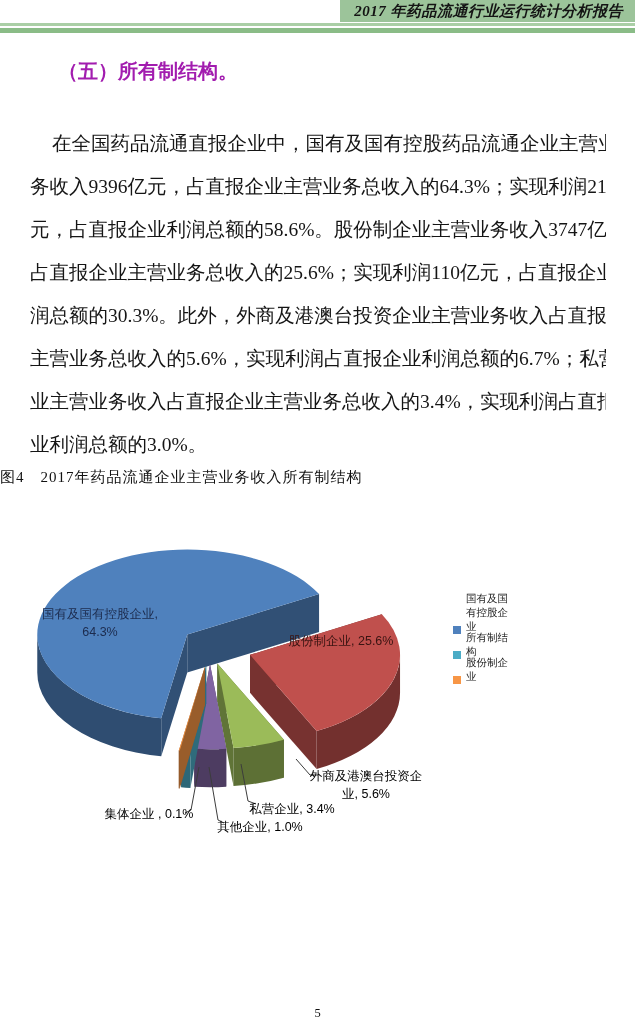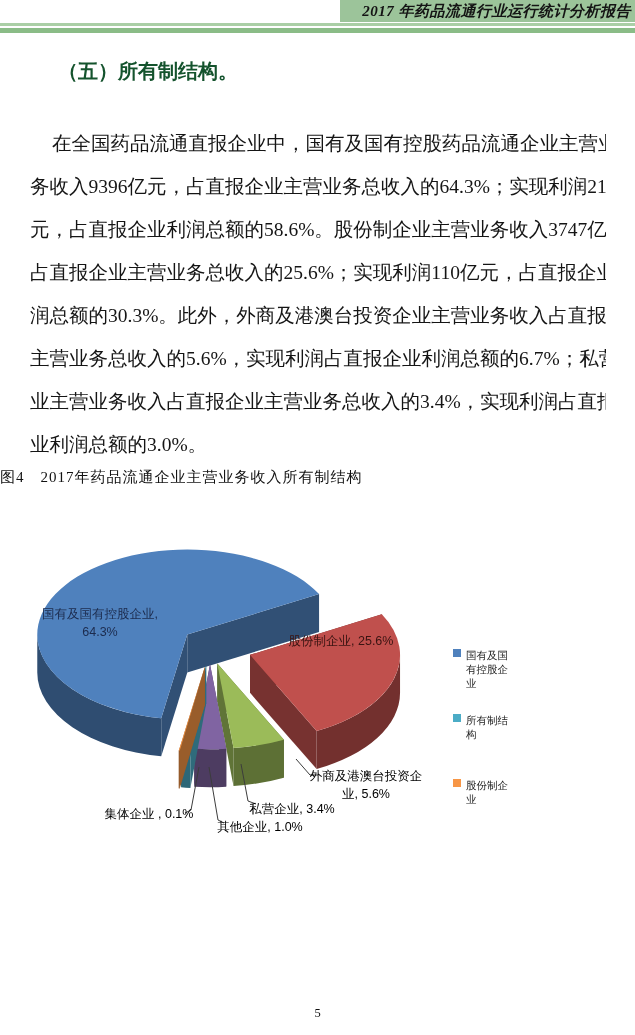--- a/index.html
+++ b/index.html
@@ -5,34 +5,34 @@
   html,body{margin:0;padding:0;background:#e8e8e8;}
   .page{
     position:relative;width:635px;height:1035px;background:#ffffff;
     margin:0 auto;overflow:hidden;
     font-family:"Liberation Serif","DejaVu Serif",serif;color:#1a1a1a;
   }
   
   .banner{
     position:absolute;top:0;left:340px;right:0;height:22px;
     background:#9cc49a;display:flex;align-items:center;justify-content:flex-end;
-    padding-right:4px;box-sizing:border-box;
+    padding-right:12px;box-sizing:border-box;
   }
   .banner .title{
     font-family:"Liberation Serif","DejaVu Serif",serif;
     font-weight:bold;font-style:italic;font-size:15px;color:#141414;
     letter-spacing:0.5px;white-space:nowrap;
   }
   .rule{position:absolute;left:0;right:0;}
   .rule.light{top:23px;height:3px;background:#aacfa6;}
   .rule.dark{top:28px;height:5px;background:#8abc87;}
   
   .heading{
     position:absolute;top:58px;left:30px;right:27px;
-    padding-left:28px;font-size:20px;font-weight:bold;color:#14532d;
+    padding-left:28px;font-size:20px;font-weight:bold;color:#a21caf;
   }
   
   .para{
     position:absolute;top:122px;left:30px;width:576px;
     font-size:19.5px;color:#151515;
   }
   .para-line{
     height:43px;line-height:43px;white-space:nowrap;
     text-align:justify;text-align-last:justify;overflow:hidden;
   }
@@ -44,21 +44,21 @@
     font-size:15px;color:#111;letter-spacing:1px;
   }
   
   .chart{position:absolute;top:523px;left:0;width:512px;height:362px;}
   .chart svg{position:absolute;top:0;left:0;}
   .legend{
     position:absolute;left:453px;top:86px;
     font-family:"Liberation Sans","DejaVu Sans",sans-serif;
     font-size:10.5px;color:#222;
   }
-  .legend-item{height:25px;display:flex;align-items:flex-start;margin-top:40px;}
+  .legend-item{height:25px;display:flex;align-items:flex-end;}
   .legend-swatch{width:8px;height:8px;margin-right:5px;flex:none;}
   
   .pageno{
     position:absolute;top:1006px;left:0;right:0;text-align:center;
     font-size:12.5px;color:#111;
   }
 </style>
 </head>
 <body>
 

